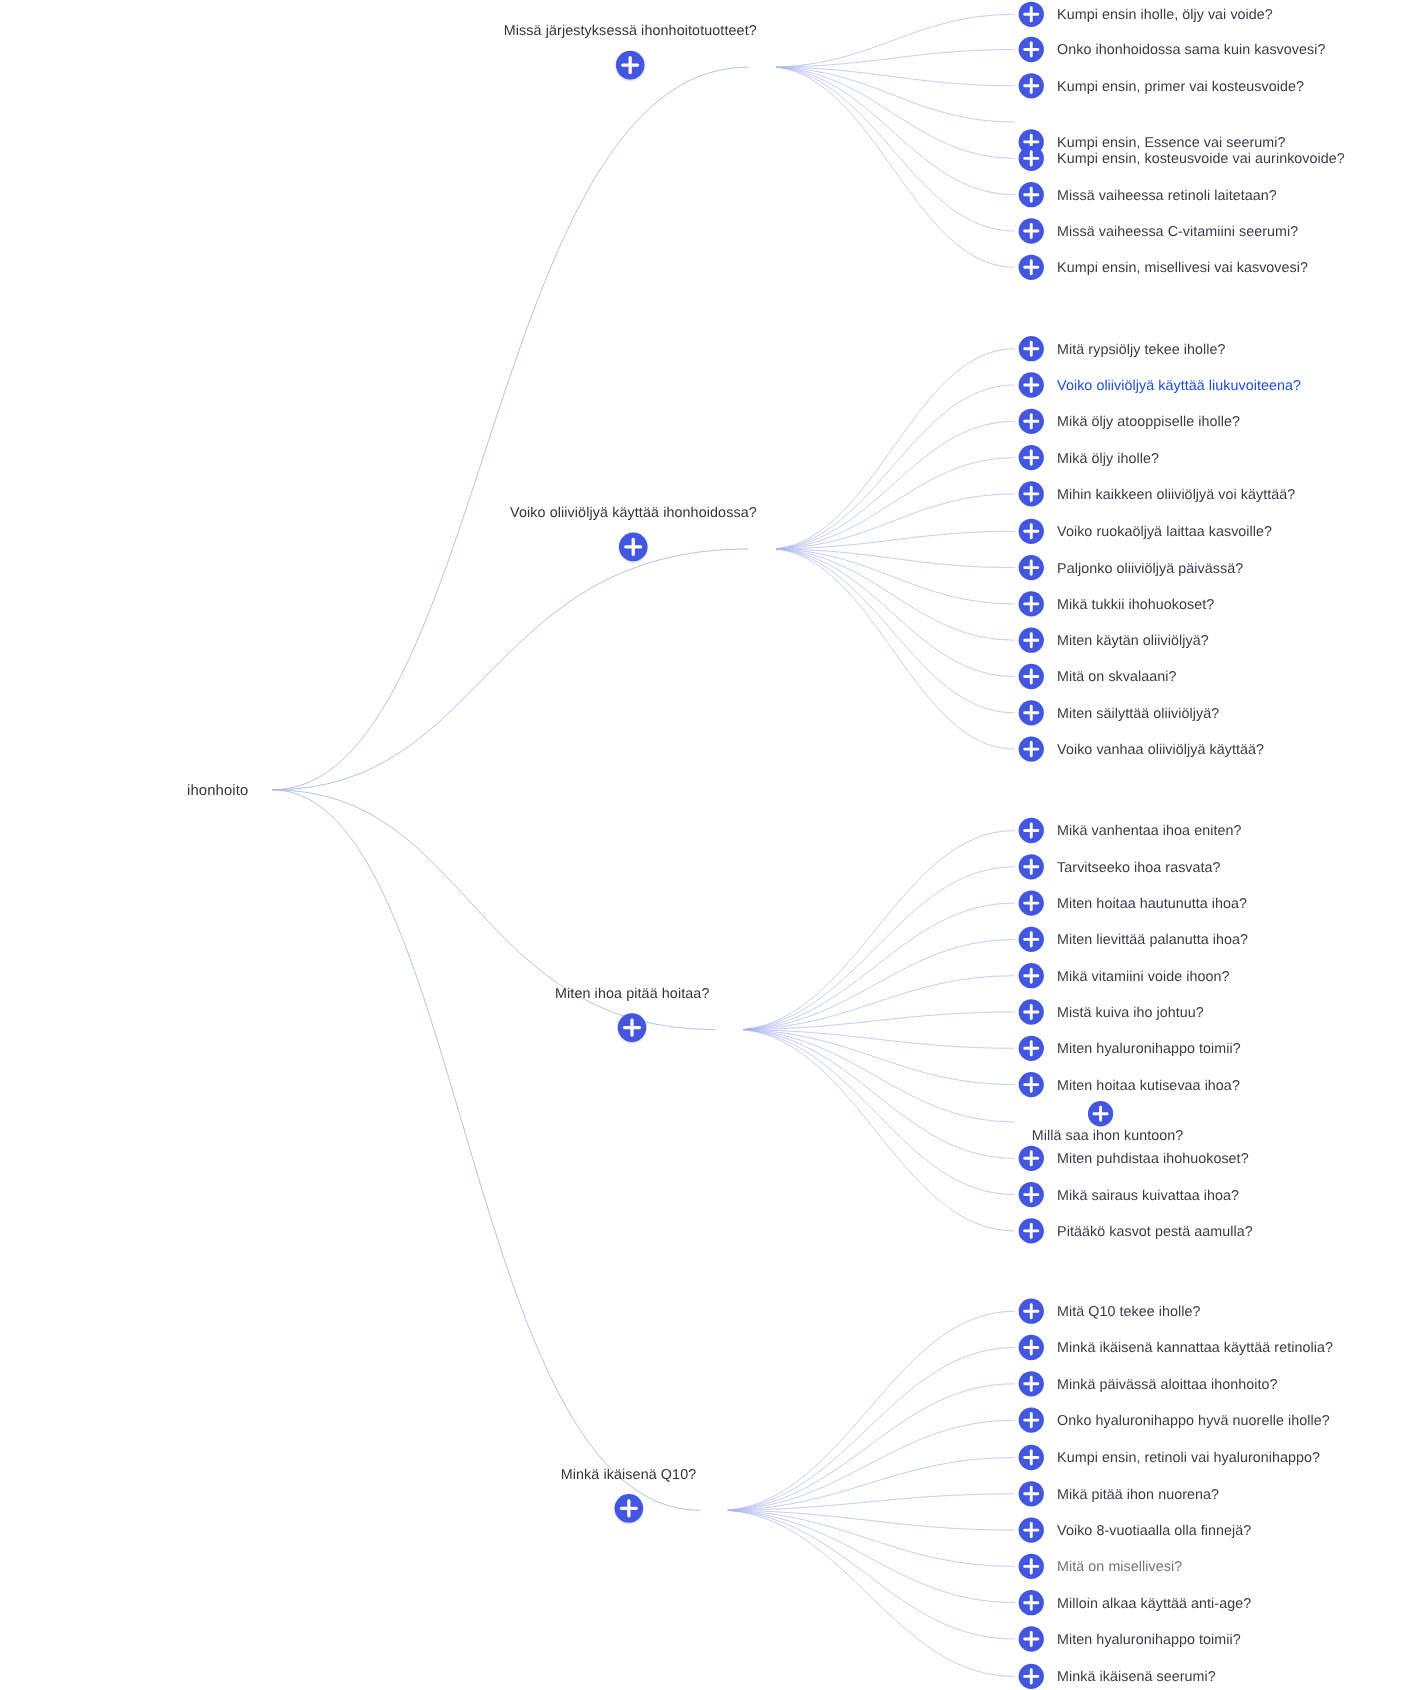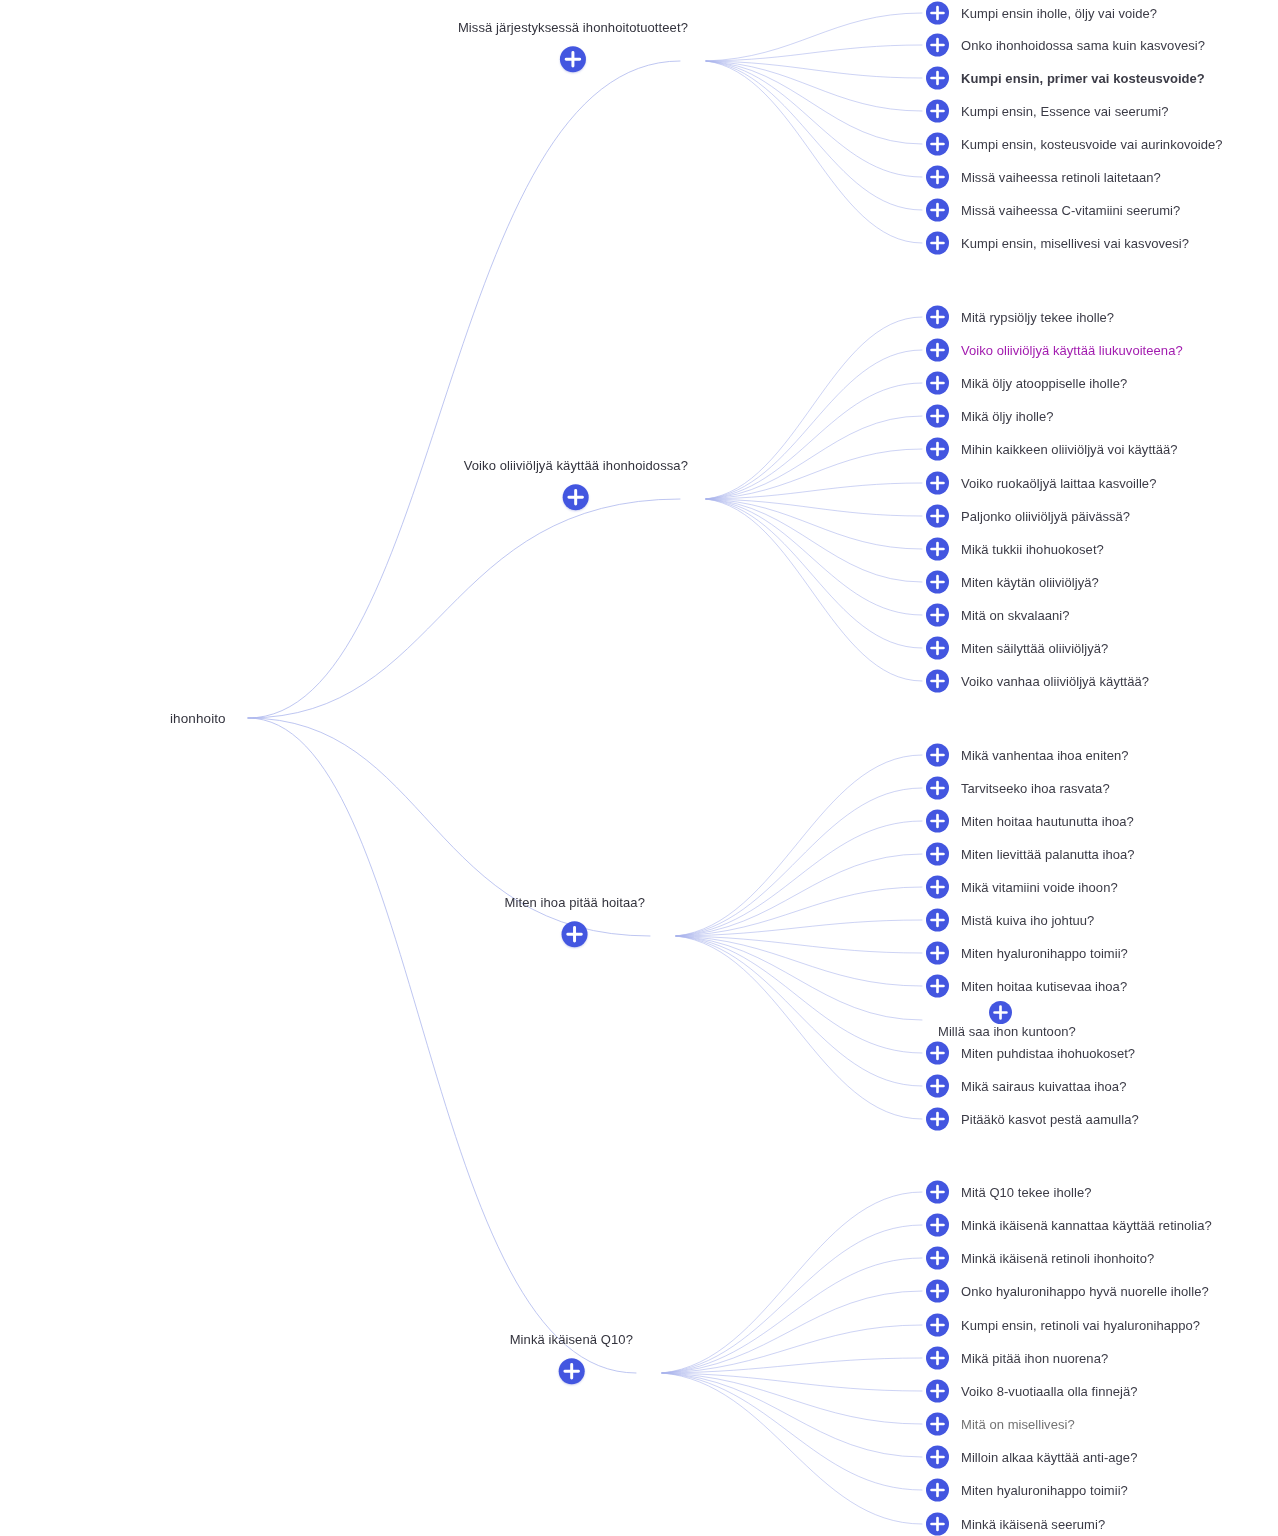--- a/index.html
+++ b/index.html
@@ -180,31 +180,31 @@
       <div class="leaf-node" style="left: 926px; top: 45px;">
         <div class="leaf-btn" style="background: rgb(67, 86, 224);">
           <span>
             <svg width="23" height="23" viewBox="0 0 23 23">
               <path d="M5.52 11.5 H17.48 M11.5 5.52 V17.48" stroke="#ffffff" stroke-width="2.645" stroke-linecap="round"></path>
             </svg>
           </span>
         </div>
         <div class="leaf-label" style="color: rgb(59, 59, 70);">Onko ihonhoidossa sama kuin kasvovesi?</div>
       </div>
-      <div class="leaf-node" style="left: 926px; top: 78px; font-weight: bold;">
+      <div class="leaf-node" style="left: 926px; top: 78px;">
         <div class="leaf-btn" style="background: rgb(67, 86, 224);">
           <span>
             <svg width="23" height="23" viewBox="0 0 23 23">
               <path d="M5.52 11.5 H17.48 M11.5 5.52 V17.48" stroke="#ffffff" stroke-width="2.645" stroke-linecap="round"></path>
             </svg>
           </span>
         </div>
         <div class="leaf-label" style="color: rgb(59, 59, 70);">Kumpi ensin, primer vai kosteusvoide?</div>
       </div>
-      <div class="leaf-node" style="left: 926px; top: 111px;">
+      <div class="leaf-node" style="left: 926px; top: 129px;">
         <div class="leaf-btn" style="background: rgb(67, 86, 224);">
           <span>
             <svg width="23" height="23" viewBox="0 0 23 23">
               <path d="M5.52 11.5 H17.48 M11.5 5.52 V17.48" stroke="#ffffff" stroke-width="2.645" stroke-linecap="round"></path>
             </svg>
           </span>
         </div>
         <div class="leaf-label" style="color: rgb(59, 59, 70);">Kumpi ensin, Essence vai seerumi?</div>
       </div>
       <div class="leaf-node" style="left: 926px; top: 144px;">
@@ -270,21 +270,21 @@
         <div class="leaf-label" style="color: rgb(59, 59, 70);">Mitä rypsiöljy tekee iholle?</div>
       </div>
       <div class="leaf-node" style="left: 926px; top: 350px;">
         <div class="leaf-btn" style="background: rgb(67, 86, 224);">
           <span>
             <svg width="23" height="23" viewBox="0 0 23 23">
               <path d="M5.52 11.5 H17.48 M11.5 5.52 V17.48" stroke="#ffffff" stroke-width="2.645" stroke-linecap="round"></path>
             </svg>
           </span>
         </div>
-        <div class="leaf-label" style="color: #a21caf;">Voiko oliiviöljyä käyttää liukuvoiteena?</div>
+        <div class="leaf-label" style="color: #1d4ed8;">Voiko oliiviöljyä käyttää liukuvoiteena?</div>
       </div>
       <div class="leaf-node" style="left: 926px; top: 383px;">
         <div class="leaf-btn" style="background: rgb(67, 86, 224);">
           <span>
             <svg width="23" height="23" viewBox="0 0 23 23">
               <path d="M5.52 11.5 H17.48 M11.5 5.52 V17.48" stroke="#ffffff" stroke-width="2.645" stroke-linecap="round"></path>
             </svg>
           </span>
         </div>
         <div class="leaf-label" style="color: rgb(59, 59, 70);">Mikä öljy atooppiselle iholle?</div>
@@ -544,21 +544,21 @@
         <div class="leaf-label" style="color: rgb(59, 59, 70);">Minkä ikäisenä kannattaa käyttää retinolia?</div>
       </div>
       <div class="leaf-node" style="left: 926px; top: 1258px;">
         <div class="leaf-btn" style="background: rgb(67, 86, 224);">
           <span>
             <svg width="23" height="23" viewBox="0 0 23 23">
               <path d="M5.52 11.5 H17.48 M11.5 5.52 V17.48" stroke="#ffffff" stroke-width="2.645" stroke-linecap="round"></path>
             </svg>
           </span>
         </div>
-        <div class="leaf-label" style="color: rgb(59, 59, 70);">Minkä ikäisenä retinoli ihonhoito?</div>
+        <div class="leaf-label" style="color: rgb(59, 59, 70);">Minkä päivässä aloittaa ihonhoito?</div>
       </div>
       <div class="leaf-node" style="left: 926px; top: 1291px;">
         <div class="leaf-btn" style="background: rgb(67, 86, 224);">
           <span>
             <svg width="23" height="23" viewBox="0 0 23 23">
               <path d="M5.52 11.5 H17.48 M11.5 5.52 V17.48" stroke="#ffffff" stroke-width="2.645" stroke-linecap="round"></path>
             </svg>
           </span>
         </div>
         <div class="leaf-label" style="color: rgb(59, 59, 70);">Onko hyaluronihappo hyvä nuorelle iholle?</div>

